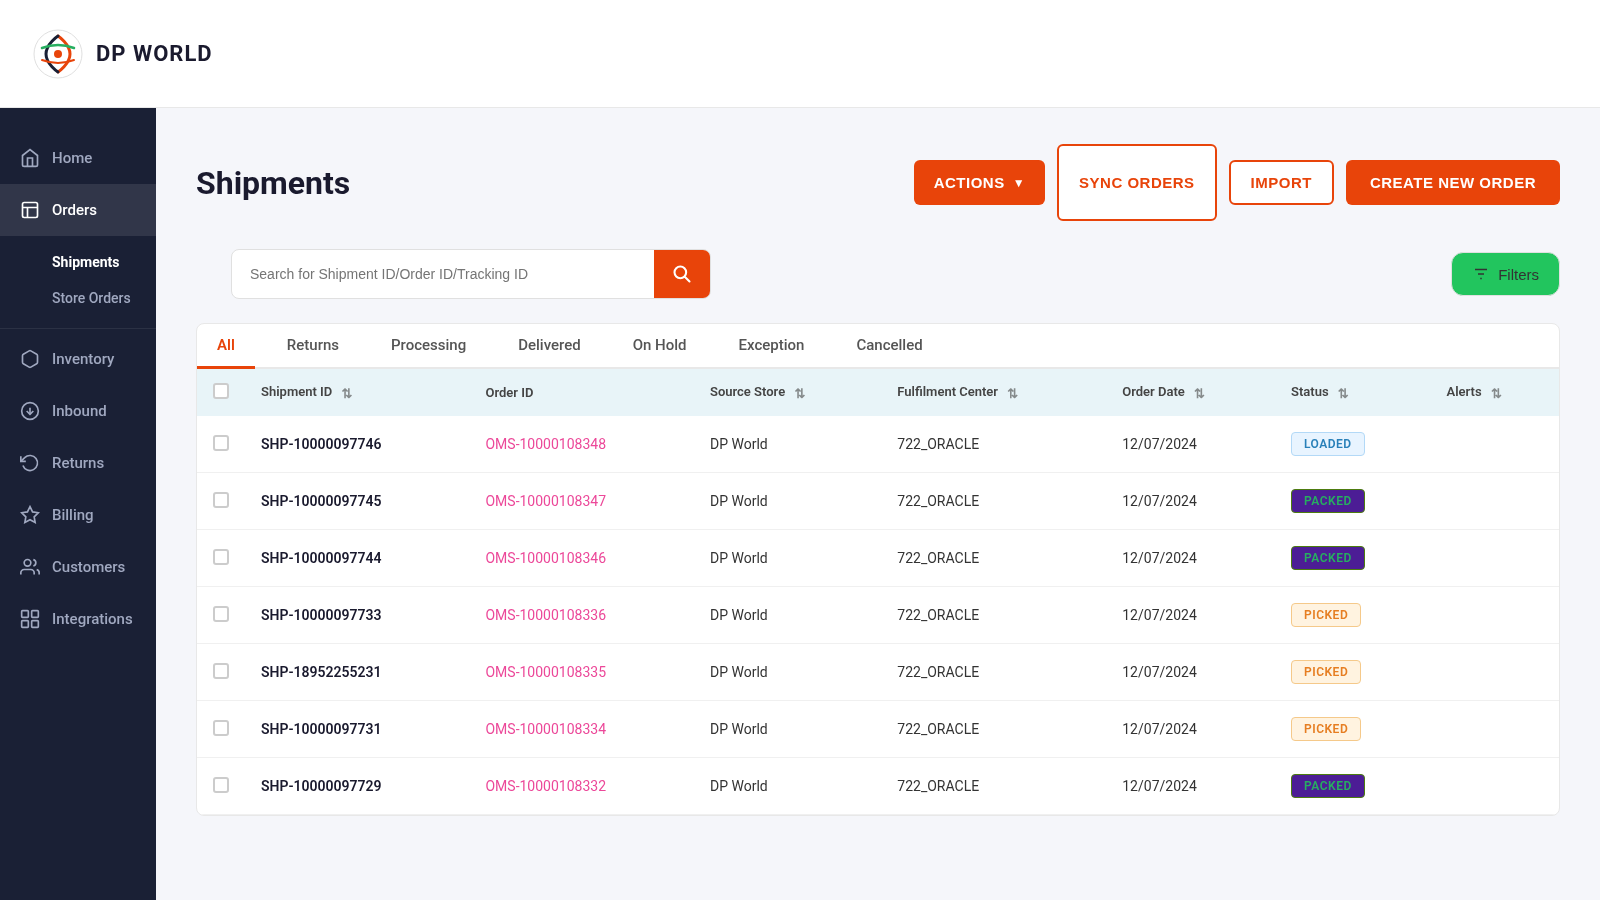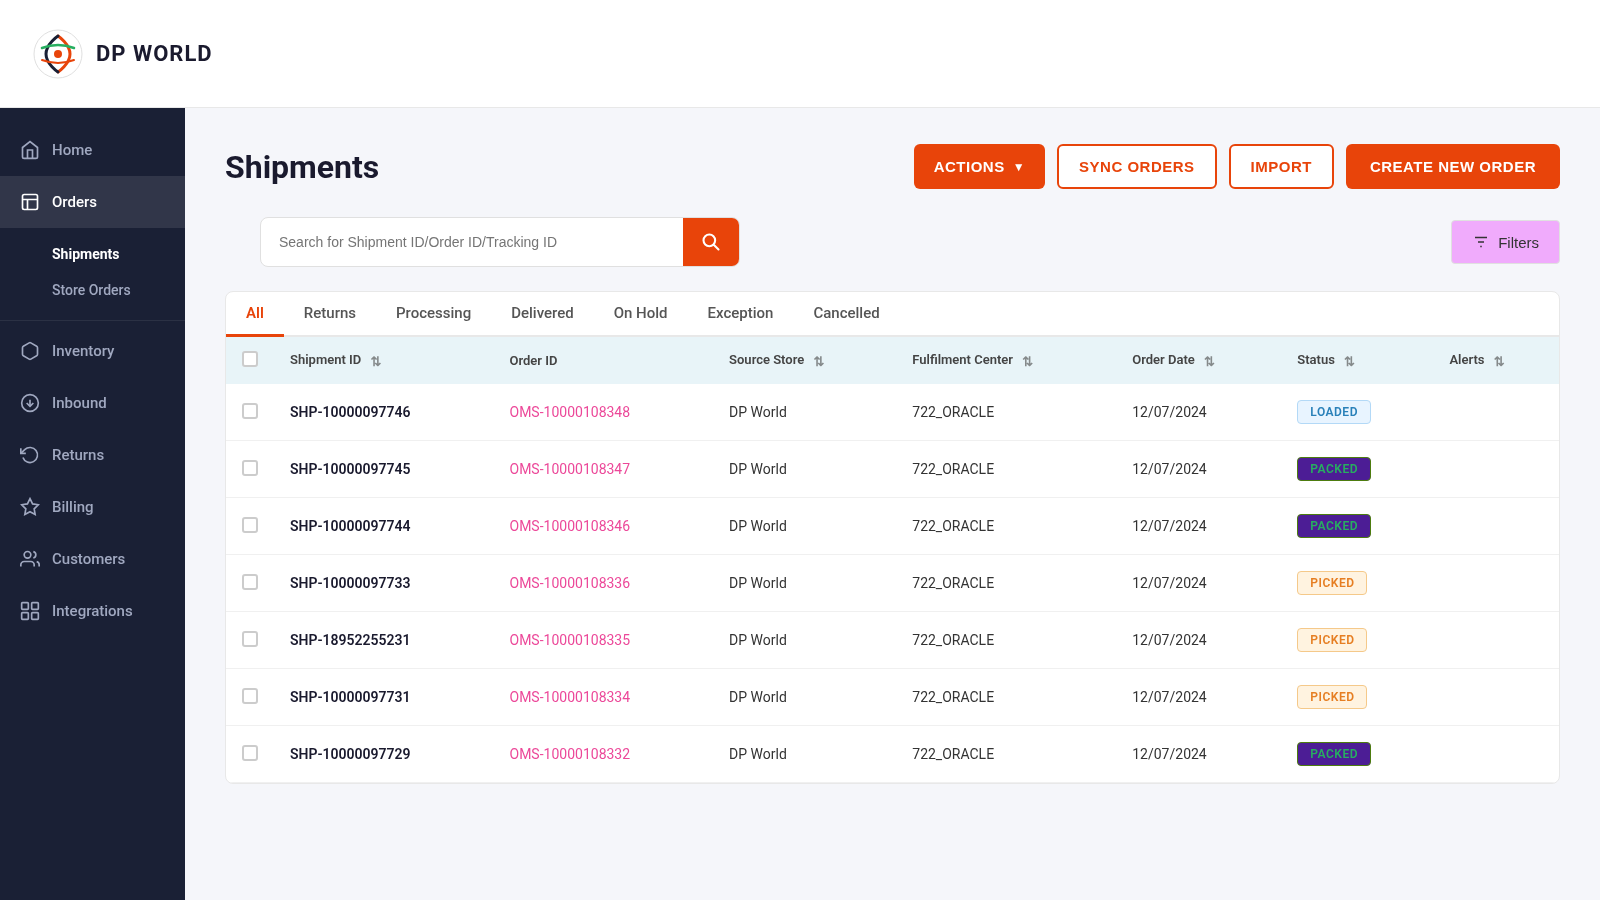--- a/index.html
+++ b/index.html
@@ -8,53 +8,53 @@
     
     .topbar { background: #fff; height: 108px; display: flex; align-items: center; padding: 0 32px; border-bottom: 1px solid #e8e8e8; flex-shrink: 0; }
     .logo-container { display: flex; align-items: center; gap: 12px; }
     .logo-icon { width: 52px; height: 52px; }
     .logo-text { font-size: 22px; font-weight: 700; color: #1a1a2e; letter-spacing: 1px; }
 
     
     .layout { display: flex; flex: 1; overflow: hidden; }
 
     
-    .sidebar { width: 185px; background: #1a2035; display: flex; flex-direction: column; padding-top: 16px; flex-shrink: 0; overflow-y: auto; }
+    .sidebar { width: 156px; background: #1a2035; display: flex; flex-direction: column; padding-top: 24px; flex-shrink: 0; overflow-y: auto; }
     .sidebar-item { display: flex; align-items: center; gap: 12px; padding: 16px 20px; color: #a0a8c0; cursor: pointer; font-size: 15px; font-weight: 500; transition: background 0.2s; }
     .sidebar-item.active { background: rgba(255,255,255,0.1); color: #fff; }
     .sidebar-item .icon { width: 20px; height: 20px; display: flex; align-items: center; justify-content: center; flex-shrink: 0; }
     .sidebar-sub { padding: 8px 0; }
     .sidebar-sub-item { display: flex; align-items: center; padding: 10px 20px 10px 52px; color: #a0a8c0; cursor: pointer; font-size: 14px; font-weight: 500; }
     .sidebar-sub-item.active { color: #fff; font-weight: 700; }
     .sidebar-divider { height: 1px; background: rgba(255,255,255,0.08); margin: 4px 0; }
 
     
     .main { flex: 1; background: #f5f6fa; overflow-y: auto; padding: 36px 40px; }
 
     
     .page-header { display: flex; align-items: center; justify-content: space-between; margin-bottom: 28px; }
     .page-title { font-size: 32px; font-weight: 700; color: #1a1a2e; }
     .header-actions { display: flex; align-items: center; gap: 12px; }
 
     .btn-actions { background: #e8440a; color: #fff; border: none; padding: 14px 20px; border-radius: 6px; font-size: 15px; font-weight: 700; cursor: pointer; display: flex; align-items: center; gap: 8px; letter-spacing: 0.5px; }
     .btn-actions .chevron { font-size: 12px; }
-    .btn-sync { background: #fff; color: #e8440a; border: 2px solid #e8440a; padding: 12px 20px; border-radius: 6px; font-size: 15px; font-weight: 600; cursor: pointer; letter-spacing: 0.5px; }
+    .btn-sync { background: #fff; color: #e8440a; border: 2px solid #e8440a; padding: 28px 20px; border-radius: 6px; font-size: 15px; font-weight: 600; cursor: pointer; letter-spacing: 0.5px; }
     .btn-import { background: #fff; color: #e8440a; border: 2px solid #e8440a; padding: 12px 20px; border-radius: 6px; font-size: 15px; font-weight: 600; cursor: pointer; letter-spacing: 0.5px; }
     .btn-create { background: #e8440a; color: #fff; border: none; padding: 14px 24px; border-radius: 6px; font-size: 15px; font-weight: 700; cursor: pointer; letter-spacing: 0.5px; }
 
     
     .search-row { display: flex; align-items: center; justify-content: space-between; margin-bottom: 24px; padding-left: 35px; }
     .search-box { display: flex; align-items: center; background: #fff; border: 1px solid #e0e0e0; border-radius: 8px; overflow: hidden; width: 480px; }
     .search-input { flex: 1; padding: 14px 18px; font-size: 14px; color: #888; border: none; outline: none; background: transparent; }
     .search-btn { background: #e8440a; border: none; padding: 14px 18px; cursor: pointer; display: flex; align-items: center; justify-content: center; }
     .search-btn svg { width: 20px; height: 20px; fill: #fff; }
-    .filters-btn { display: flex; align-items: center; gap: 8px; background: #f0abfc; border: 1px solid #e0e0e0; border-radius: 4px; padding: 12px 20px; font-size: 15px; color: #333; cursor: pointer; font-weight: 500; }
-
-    
-    .tabs { display: flex; align-items: center; gap: 0; border-bottom: 2px solid #e8e8e8; margin-bottom: 0; }
+    .filters-btn { display: flex; align-items: center; gap: 8px; background: #22c55e; border: 1px solid #e0e0e0; border-radius: 12px; padding: 12px 20px; font-size: 15px; color: #333; cursor: pointer; font-weight: 500; }
+
+    
+    .tabs { display: flex; align-items: center; gap: 12px; border-bottom: 2px solid #e8e8e8; margin-bottom: 0; }
     .tab { padding: 12px 20px; font-size: 15px; color: #555; cursor: pointer; border-bottom: 3px solid transparent; margin-bottom: -2px; font-weight: 500; }
     .tab.active { color: #e8440a; border-bottom-color: #e8440a; font-weight: 600; }
 
     
     .table-container { background: #fff; border-radius: 8px; overflow: hidden; border: 1px solid #e8e8e8; margin-top: 0; }
 
     
     table { width: 100%; border-collapse: collapse; }
     thead tr { background: #e8f4f8; }
     thead th { padding: 14px 16px; text-align: left; font-size: 13px; font-weight: 600; color: #444; white-space: nowrap; }

